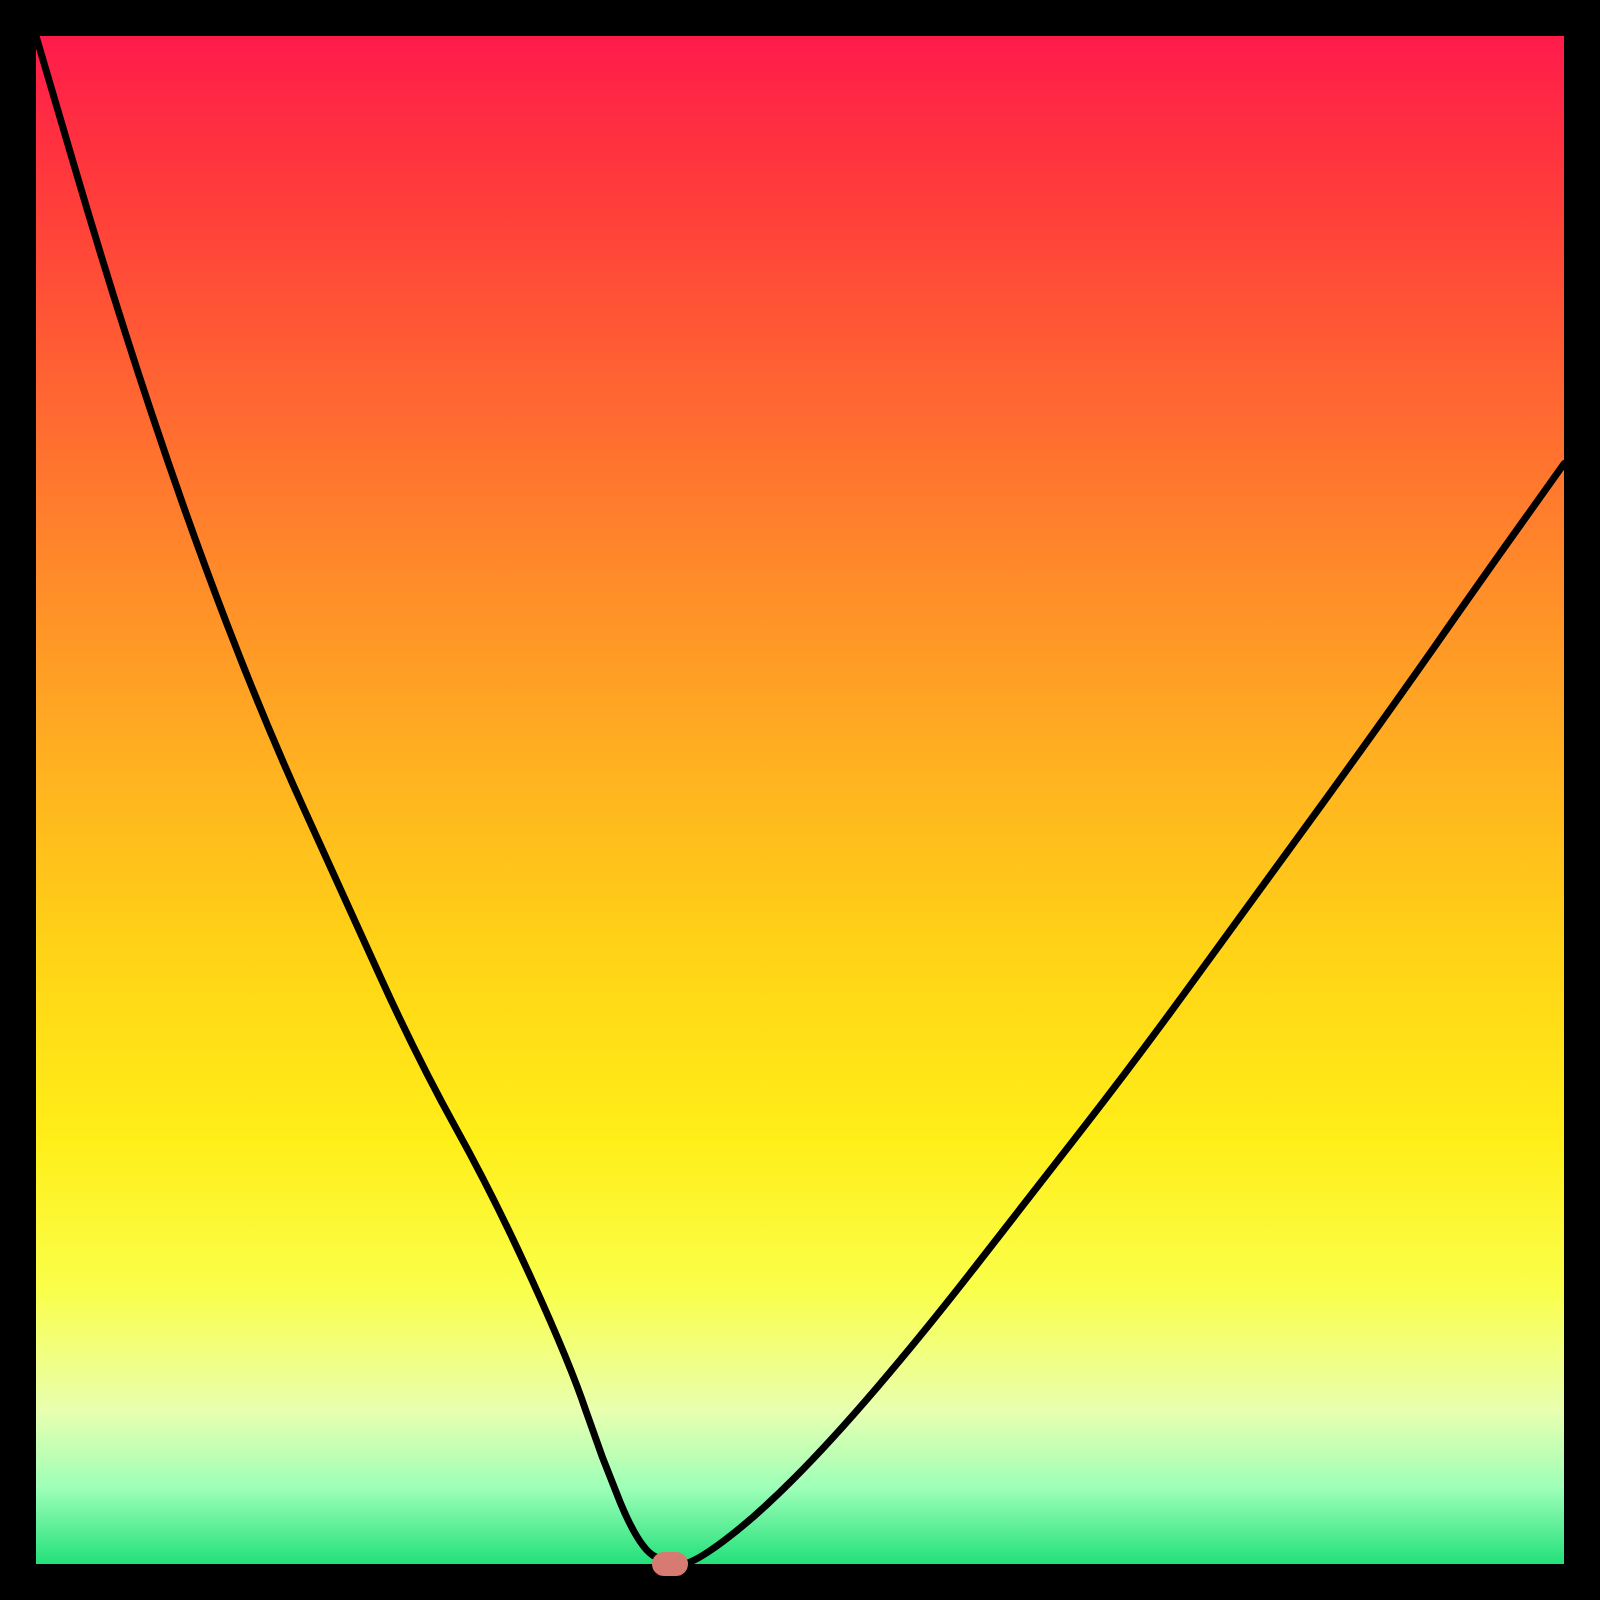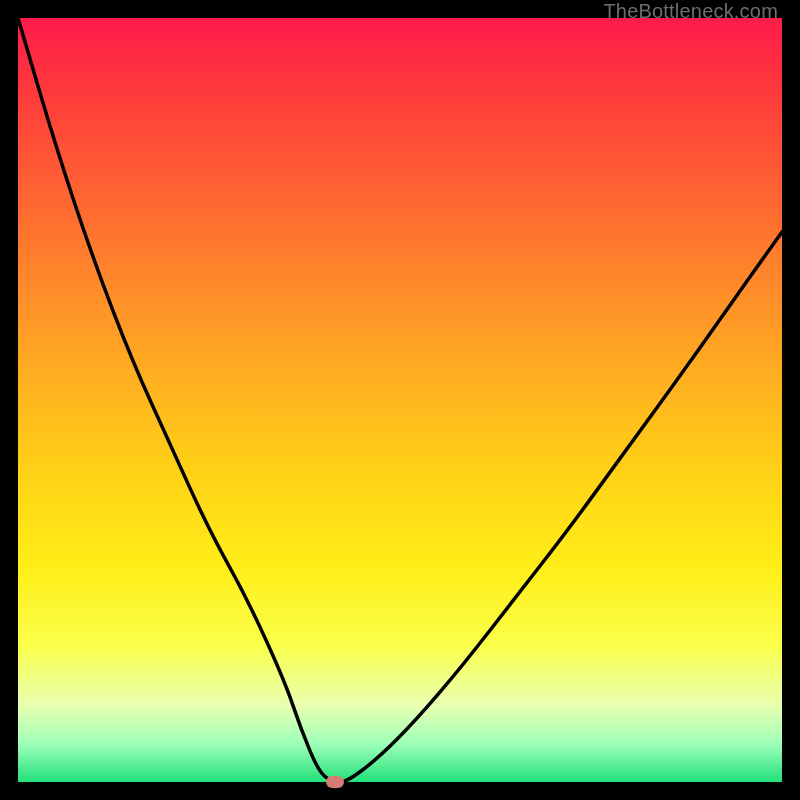--- a/index.html
+++ b/index.html
@@ -66,14 +66,13 @@
 </head>
 <body>
 
 <div class="stage">
   <div class="plot">
     <svg class="curve" viewBox="0 0 764 764" preserveAspectRatio="none">
       <path fill="none" stroke="#000" stroke-width="3.5" stroke-linecap="round" d="M 0.0 0.0 Q 0.0 0.0 19.1 64.9 Q 38.2 129.9 57.3 187.2 Q 76.4 244.5 95.5 294.1 Q 114.6 343.8 133.7 385.8 Q 152.8 427.8 171.9 469.9 Q 191.0 511.9 210.1 546.3 Q 229.2 580.6 248.3 622.7 Q 267.4 664.7 275.0 687.6 Q 282.7 710.5 292.2 733.4 Q 301.8 756.4 309.4 760.2 Q 317.1 764.0 322.8 764.0 Q 328.5 764.0 343.8 752.5 Q 359.1 741.1 378.2 722.0 Q 397.3 702.9 420.2 676.1 Q 443.1 649.4 469.9 615.0 Q 496.6 580.6 523.3 546.3 Q 550.1 511.9 580.6 469.9 Q 611.2 427.8 641.8 385.8 Q 672.3 343.8 699.1 305.6 Q 725.8 267.4 744.9 240.7 T 764.0 213.9"></path>
     </svg>
     <div class="marker" style="left: 317.06px; top: 764px;"></div>
   </div>
-  <div class="watermark">TheBottleneck.com</div>
 </div>
 
 </body></html>

